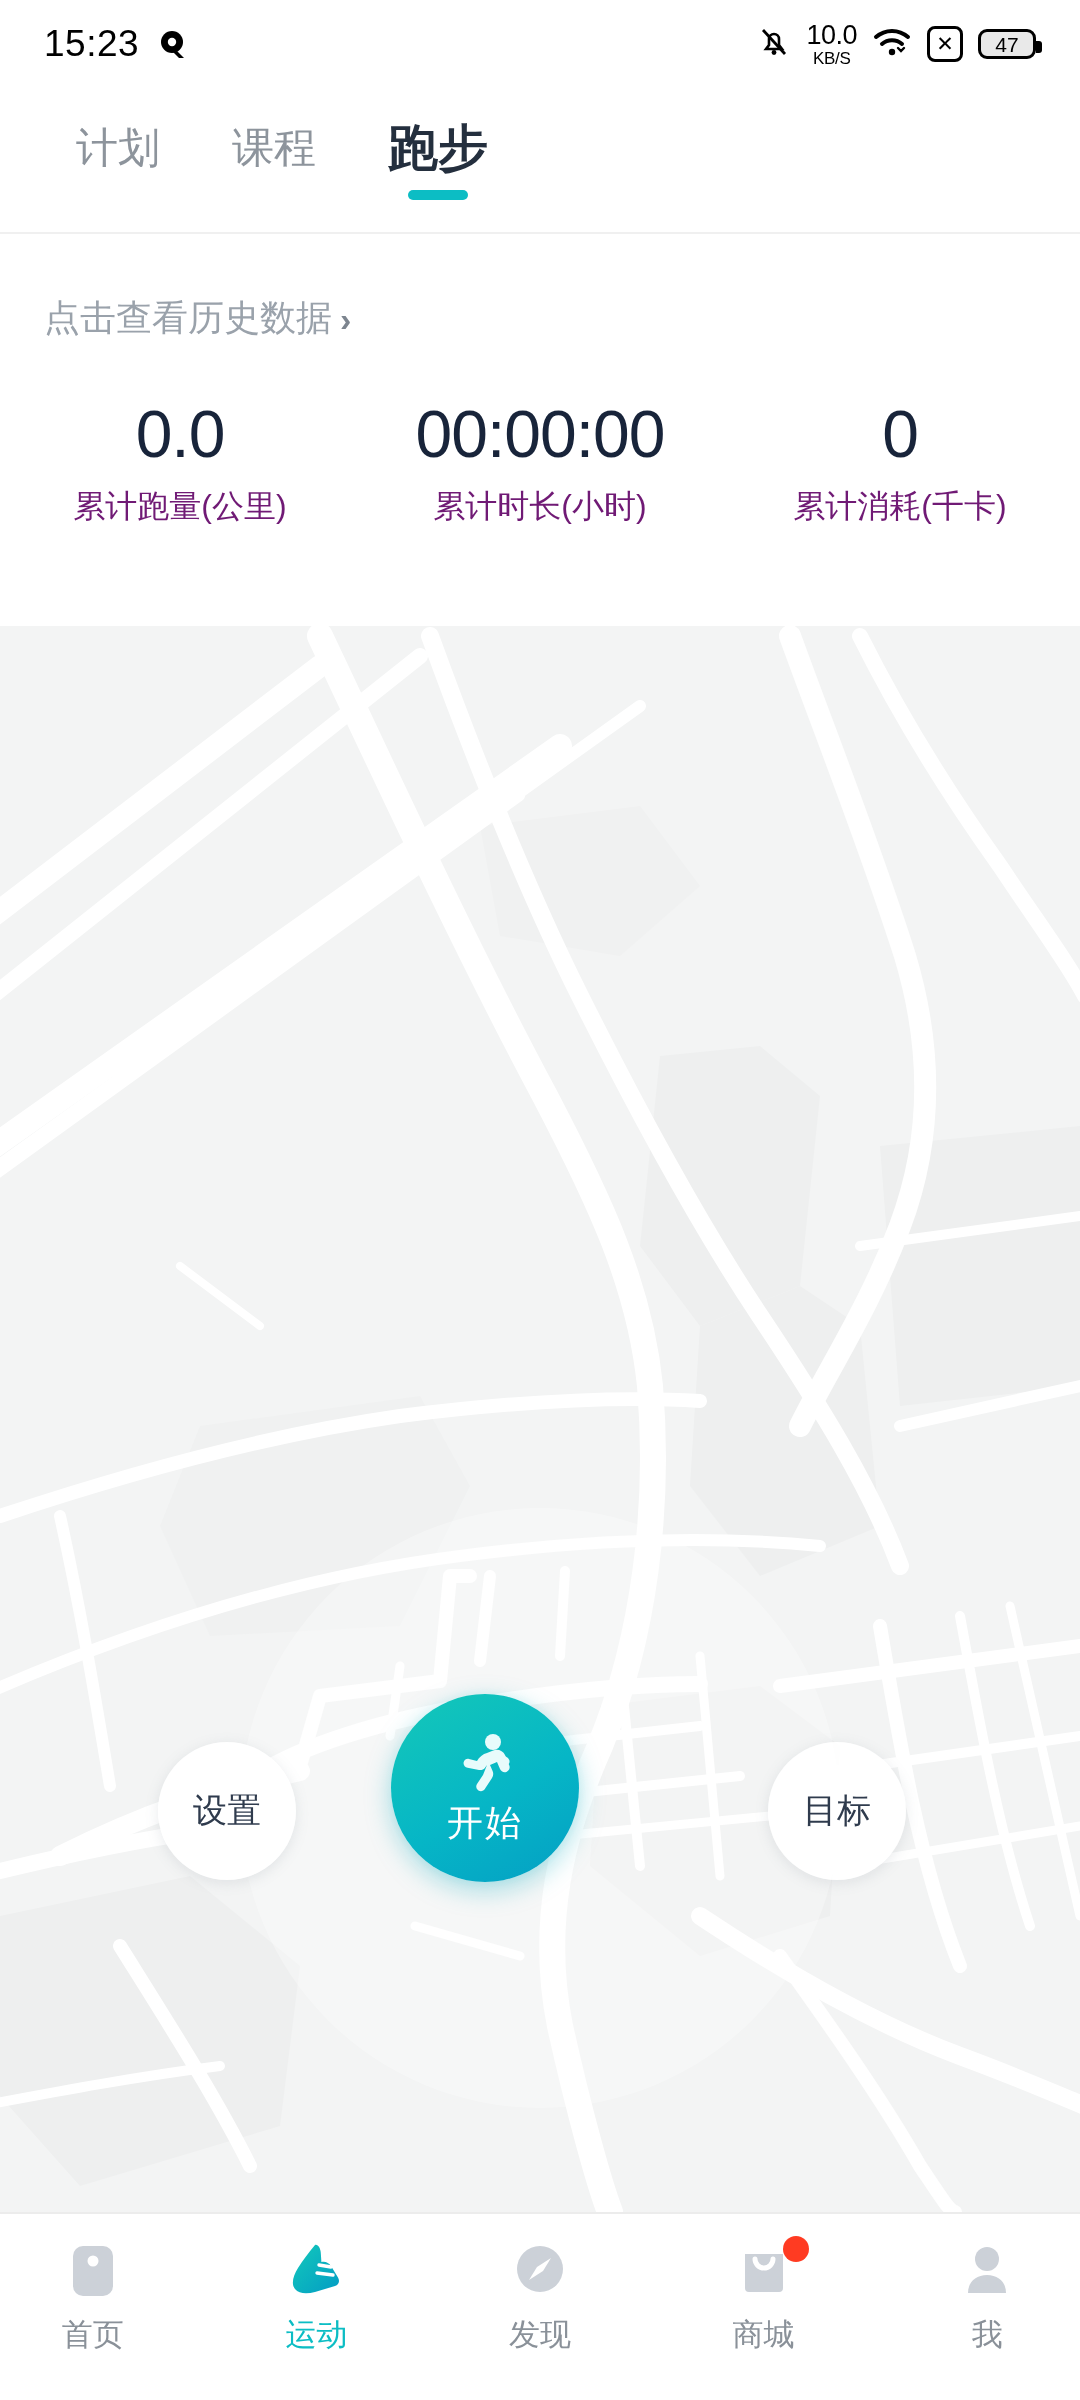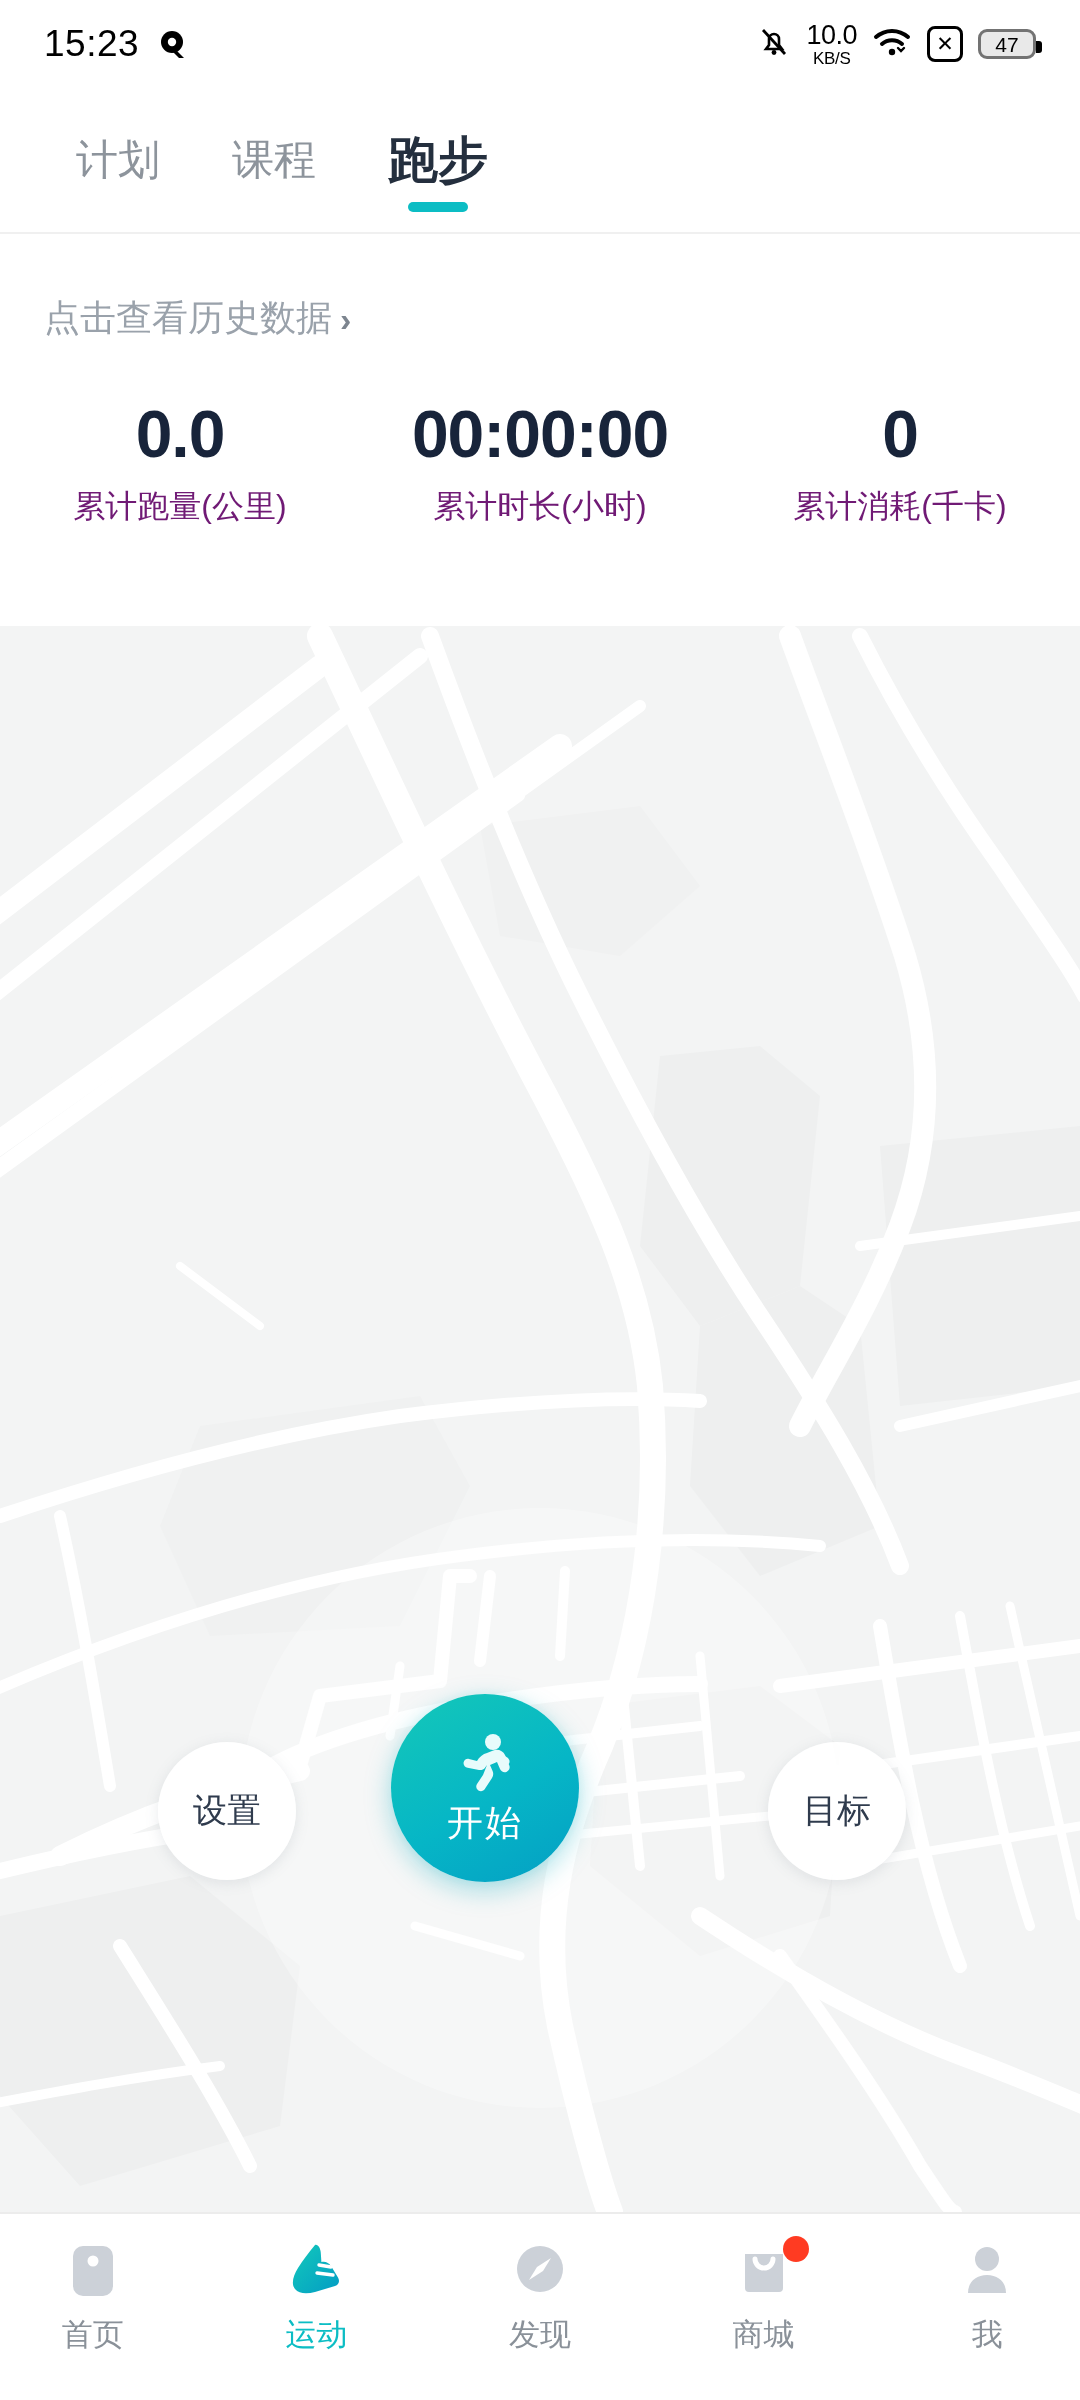--- a/index.html
+++ b/index.html
@@ -21,38 +21,38 @@
   .sb-left { display:flex; align-items:center; gap:18px; }
   .sb-time { font-size:37px; color:#000; letter-spacing:0.5px; font-weight:400; }
   .sb-qlogo { width:32px; height:32px; position:relative; }
   .sb-qlogo svg { display:block; }
   .sb-spacer { flex:1; }
   .sb-right { display:flex; align-items:center; gap:15px; }
   .sb-speed { display:flex; flex-direction:column; align-items:center; line-height:1; }
   .sb-speed .v { font-size:27px; color:#000; font-weight:400; letter-spacing:-0.5px;}
   .sb-speed .u { font-size:17px; color:#000; font-weight:400; margin-top:1px; letter-spacing:-0.3px;}
   .sb-batt {
-    width:58px; height:30px; border:3px solid #737373; border-radius:9px;
+    width:58px; height:30px; border:3px solid #000000; border-radius:9px;
     display:flex; align-items:center; justify-content:center; position:relative;
     background:#e9e9e9;
   }
   .sb-batt::after {
     content:""; position:absolute; right:-9px; top:9px; width:6px; height:12px;
     background:#000; border-radius:0 3px 3px 0;
   }
   .sb-batt span { font-size:21px; color:#000; line-height:1; }
   .sb-sim {
     width:36px; height:36px; border:3px solid #000; border-radius:8px;
     display:flex; align-items:center; justify-content:center; font-size:21px; color:#000;
   }
 
   
   .tabs {
     position:absolute; top:88px; left:0; width:1080px; height:146px;
-    display:flex; align-items:center; padding-left:40px; gap:0;
+    display:flex; align-items:flex-start; padding-left:40px; gap:0;
     background:#fff; border-bottom:2px solid #f0f0f0; z-index:40;
   }
   .tab {
     position:relative; padding:0 36px; height:120px;
     display:flex; flex-direction:column; align-items:center; justify-content:center;
   }
   .tab .lbl { font-size:42px; color:#8d949c; font-weight:400; line-height:1; }
   .tab.active .lbl { font-size:50px; color:#242f3e; font-weight:700; }
   .tab .underline {
     position:absolute; bottom:8px; left:50%; transform:translateX(-50%);
@@ -70,21 +70,21 @@
     display:flex; align-items:center; gap:8px;
   }
   .history-link .txt { font-size:36px; color:#9aa2ab; }
   .history-link .chev { font-size:34px; color:#7d858f; font-weight:700; line-height:1; }
   .stats {
     position:absolute; top:166px; left:0; width:1080px;
     display:flex; align-items:flex-start;
   }
   .stat { flex:1; display:flex; flex-direction:column; align-items:center; }
   .stat .val {
-    font-size:66px; font-weight:700; color:#18243a; line-height:1.05;
+    font-size:66px; font-weight:400; color:#18243a; line-height:1.05;
     letter-spacing:-1px; font-family:"Liberation Sans","DejaVu Sans",sans-serif;
   }
   .stat .lbl { font-size:32px; color:#701a75; margin-top:16px; }
 
   
   .map {
     position:absolute; top:626px; left:0; width:1080px; height:1586px;
     background:#f3f4f4; overflow:hidden; z-index:10;
   }
   .map svg { position:absolute; top:0; left:0; }

